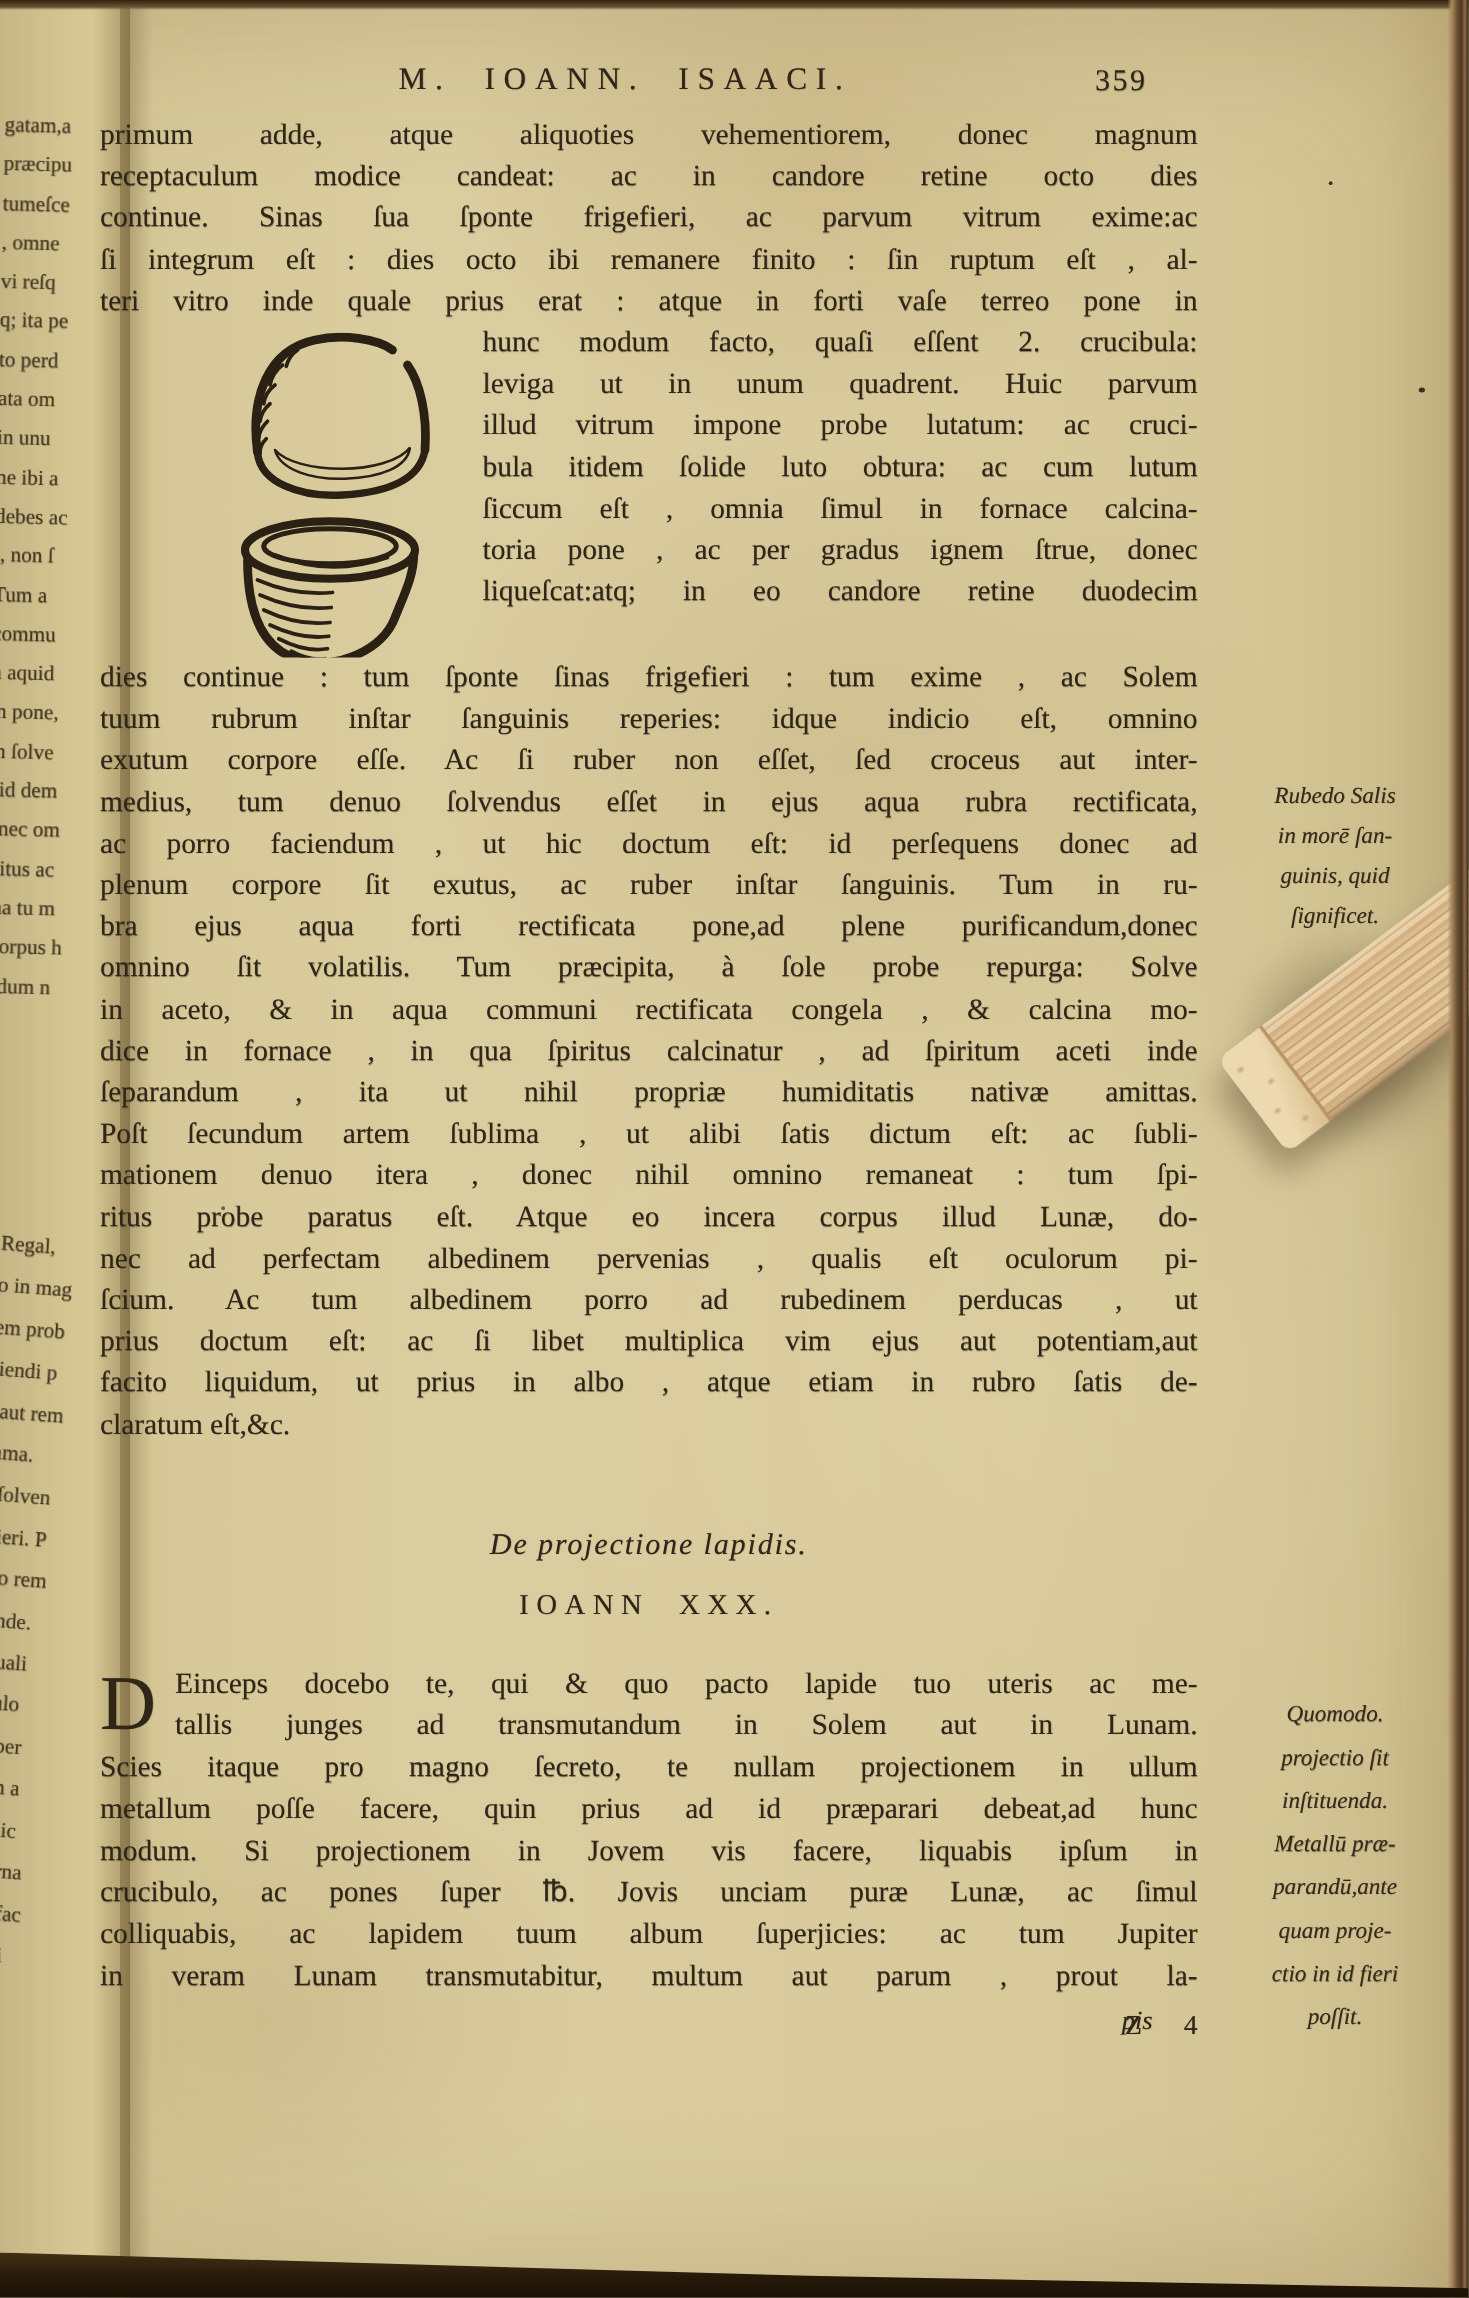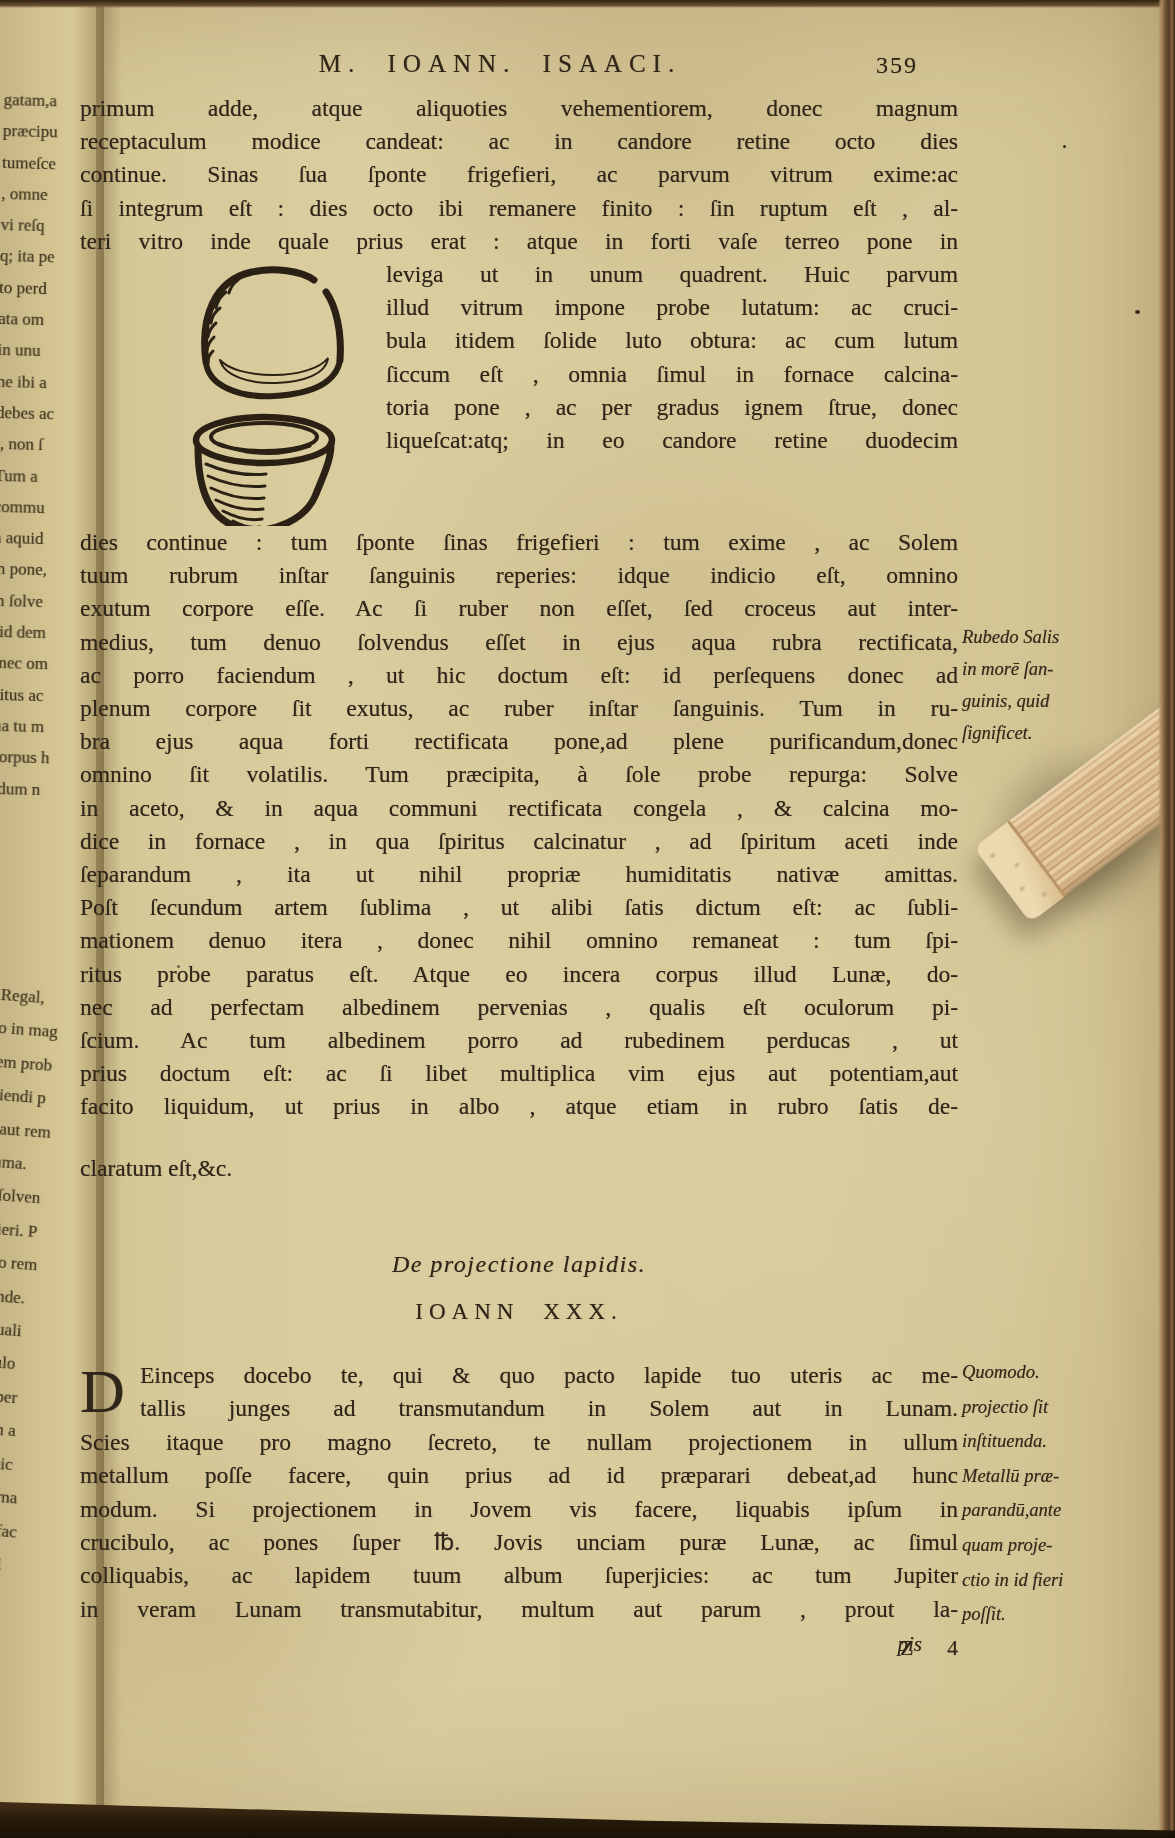--- a/index.html
+++ b/index.html
@@ -36,40 +36,40 @@
   .frag-upper{left:4px;top:84px;line-height:31.3px;transform:rotate(1.4deg);transform-origin:0 0;}
   .frag-lower{left:2px;top:978px;line-height:33.4px;transform:rotate(4.2deg);transform-origin:0 0;}
 
   
   .pagehead{position:absolute;left:240px;top:50px;width:520px;text-align:center;
     font-size:25px;letter-spacing:7px;word-spacing:13px;}
   .pagenum{position:absolute;left:876px;top:52px;font-size:24px;letter-spacing:2px;}
   .textblock{position:absolute;left:80px;top:92px;width:878px;font-size:23.5px;line-height:33.2px;}
   .line{white-space:nowrap;}
   .jfull{text-align:justify;text-align-last:justify;white-space:normal;}
-  .jlast{text-align:left;margin-top:28px;}
+  .jlast{text-align:left;}
   .wraprow{display:flex;}
   .cut{width:306px;flex:none;}
   .cut svg{display:block;margin:8px 0 0 84px;}
   .wrapcol{flex:1;}
   .h-section{margin-top:62px;text-align:center;font-style:italic;font-size:24px;
     letter-spacing:1.5px;line-height:34px;}
   .h-caput{margin-top:16px;text-align:center;font-size:23px;letter-spacing:6px;
     word-spacing:12px;line-height:30px;}
   .para2{margin-top:32px;line-height:33.4px;}
   .dc-row{display:flex;}
   .dropcap{width:60px;flex:none;font-size:62px;line-height:60px;padding-top:2px;}
   .dc-lines{flex:1;}
   .sigrow{position:relative;margin-top:5px;text-align:right;font-size:22px;}
   .sig{word-spacing:28px;}
   .catch{position:absolute;right:36px;top:-3px;font-size:21px;font-style:italic;}
 
   
   .mnote{position:absolute;left:962px;width:212px;font-style:italic;
-    font-size:18.5px;color:#35291a;}
+    font-size:18.5px;color:#35291a;text-align:center;}
   .mnote1{top:621px;line-height:32px;}
   .mnote2{top:1355px;line-height:34.6px;}
   .mnote-line{white-space:nowrap;}
 
   
   .woodcut path,.woodcut ellipse{stroke:#2a2014;fill:none;stroke-linecap:round;}
 
   
   .stick-shadow{position:absolute;left:982px;top:742px;width:190px;height:185px;
     background:radial-gradient(closest-side,rgba(75,63,40,.55),rgba(75,63,40,0));
@@ -184,20 +184,21 @@
             <path d="M42,50 q30,13 60,10" stroke-width="3"></path>
             <path d="M44,62 q29,13 57,10" stroke-width="3"></path>
             <path d="M47,74 q27,13 53,10" stroke-width="3"></path>
             <path d="M52,86 q25,12 47,9" stroke-width="3"></path>
             <path d="M59,97 q21,11 39,8" stroke-width="3"></path>
             <path d="M69,107 q15,8 27,6" stroke-width="3"></path>
           </g>
         </svg>
       </div>
       <div class="wrapcol">
+          <div class="line jfull">hunc modum facto, quaſi eſſent 2. crucibula:</div>
           <div class="line jfull">leviga ut in unum quadrent.   Huic parvum</div>
           <div class="line jfull">illud vitrum impone probe lutatum: ac cruci-</div>
           <div class="line jfull">bula itidem ſolide luto obtura: ac cum lutum</div>
           <div class="line jfull">ſiccum eſt , omnia ſimul in fornace calcina-</div>
           <div class="line jfull">toria pone , ac per gradus ignem ſtrue, donec</div>
           <div class="line jfull">liqueſcat:atq; in eo candore retine duodecim</div>
         </div>
     </div>
 
     <div>

